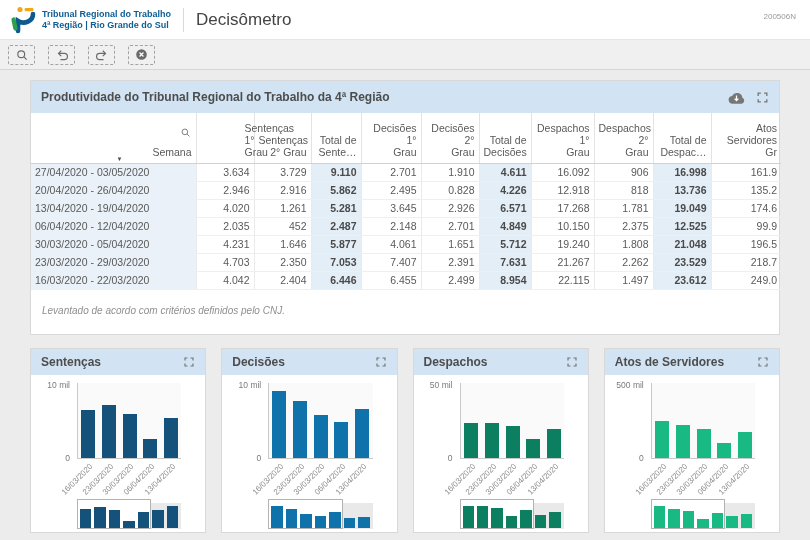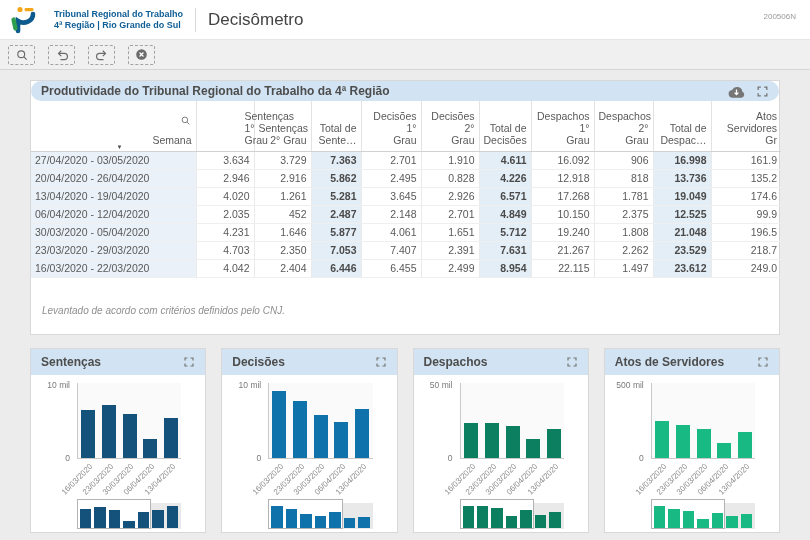--- a/index.html
+++ b/index.html
@@ -3,21 +3,21 @@
 <meta charset="utf-8">
 <style>
   * { box-sizing: border-box; margin: 0; padding: 0; }
   html,body { width:810px; height:540px; overflow:hidden; background:#ececec;
     font-family:"Liberation Sans", sans-serif; color:#595959; }
 
   
   .app-header { height:40px; background:#fff; display:flex; align-items:center;
     padding:0 14px 0 10px; border-bottom:1px solid #e6e6e6; }
   .logo-mark { width:28px; height:30px; flex:none; }
-  .logo-text { margin-left:16px; font-size:9px; font-weight:bold; color:#0e5e95; line-height:1.2; }
+  .logo-text { margin-left:4px; font-size:9px; font-weight:bold; color:#0e5e95; line-height:1.2; }
   .hdr-divider { width:1px; height:24px; background:#d9d9d9; margin:0 12px; }
   .app-title { font-size:17px; color:#444; }
   .hdr-spacer { flex:1; }
   .watermark { font-size:8px; color:#9a9a9a; align-self:flex-start; margin-top:12px; }
 
   
   .sel-toolbar { height:30px; background:#f0f0f0; border-bottom:1px solid #d6d6d6;
     display:flex; align-items:center; gap:13px; padding-left:8px; }
   .tool-btn { width:27px; height:20px; border:1px dashed #a3a3a3; border-radius:2px;
     display:flex; align-items:center; justify-content:center; background:transparent; cursor:pointer; }
@@ -26,21 +26,21 @@
   
   .content { padding:10px 30px 0 30px; }
   .panel { background:#fff; border:1px solid #d8d8d8; }
   .panel-hd { background:#d2e4f3; display:flex; align-items:center; padding:0 10px; }
   .panel-hd .ttl { font-weight:bold; color:#4d4d4d; }
   .panel-hd .sp { flex:1; }
   .icon-btn { background:none; border:none; padding:0; margin-left:10px; cursor:pointer; line-height:0; }
 
   
   .table-panel { height:255px; position:relative; }
-  .table-panel .panel-hd { height:20px;border-radius:13px; }
+  .table-panel .panel-hd { height:32px; }
   .table-panel .ttl { font-size:12px; }
   table { border-collapse:collapse; table-layout:fixed; width:750px; }
   thead th { vertical-align:bottom; text-align:right; font-weight:normal; color:#595959;
     font-size:10.5px; line-height:1.15; padding:3px 4px 4px 4px; white-space:pre-line;
     border-left:1px solid #e3e3e3; border-bottom:1px solid #d2d2d2; height:50px; position:relative; }
   thead th:first-child { text-align:right; border-left:none; }
   tbody td { font-size:10.5px; height:17px; padding:0 4px; line-height:17px;
     border-left:1px solid #eaeaea; border-bottom:1px solid #efefef;
     overflow:hidden; white-space:nowrap; }
   tbody td:first-child { border-left:none; }
@@ -180,21 +180,21 @@
             <th style="width: 70px;">Atos
 Servidores
 Gr</th>
           </tr>
         </thead>
       <tbody>
           <tr>
             <td class="c-sem">27/04/2020 - 03/05/2020</td>
             <td class="c-num">3.634</td>
             <td class="c-num">3.729</td>
-            <td class="c-num c-tot">7.363</td>
+            <td class="c-num c-tot">9.110</td>
             <td class="c-num">2.701</td>
             <td class="c-num">1.910</td>
             <td class="c-num c-tot">4.611</td>
             <td class="c-num">16.092</td>
             <td class="c-num">906</td>
             <td class="c-num c-tot">16.998</td>
             <td class="c-num">161.9</td>
           </tr>
           <tr>
             <td class="c-sem">20/04/2020 - 26/04/2020</td>

